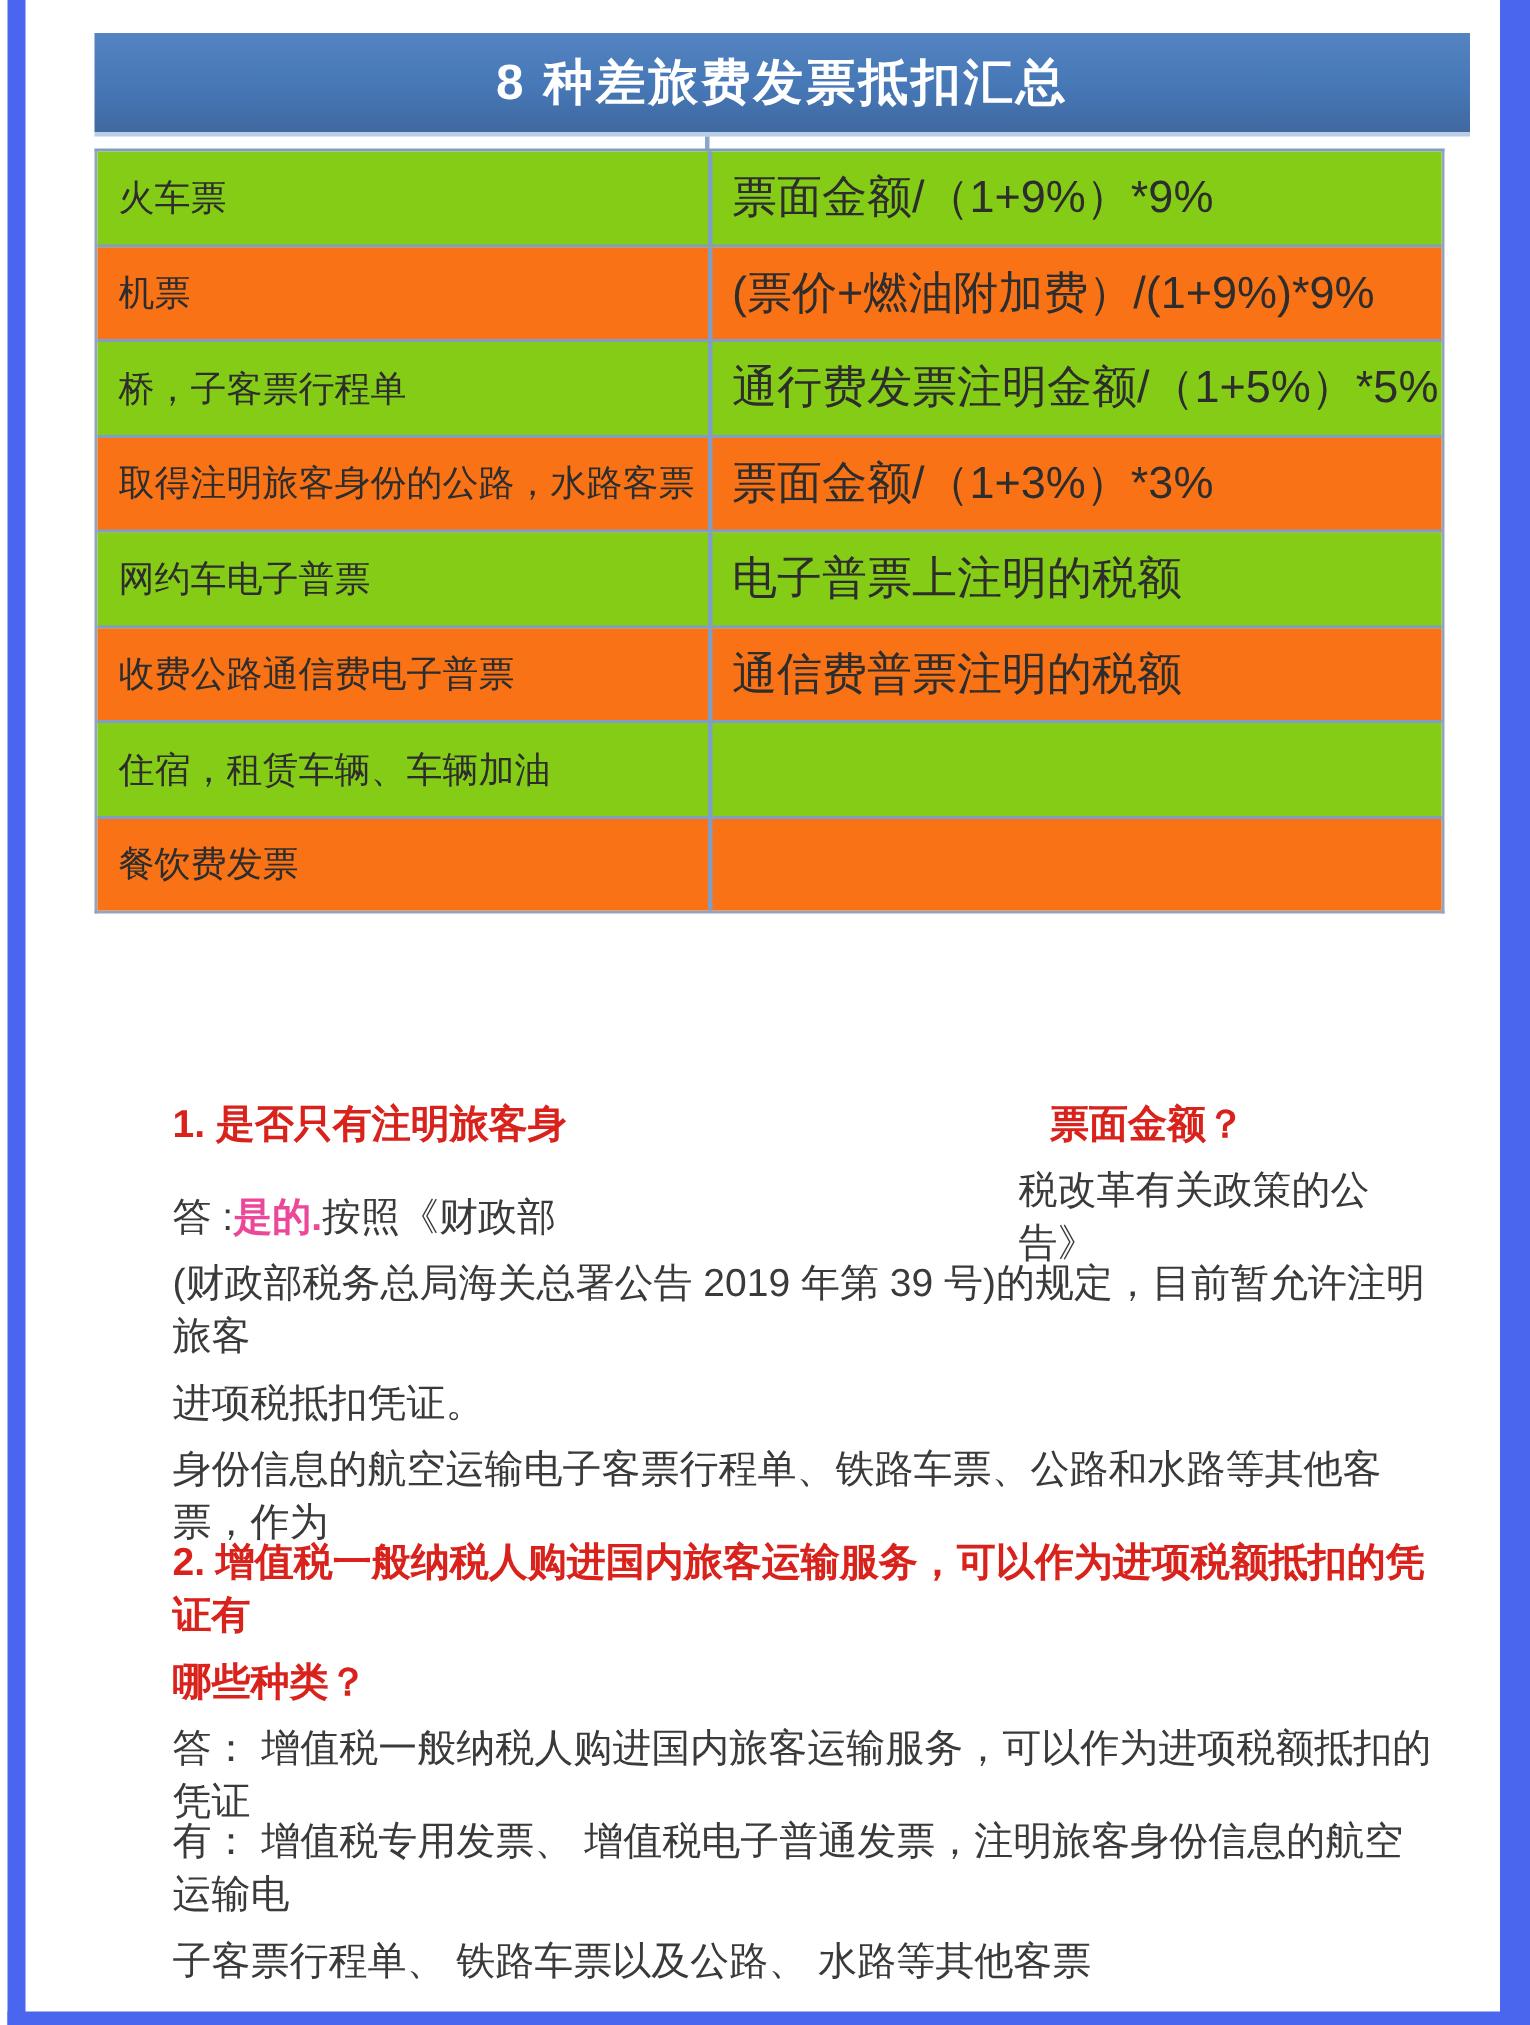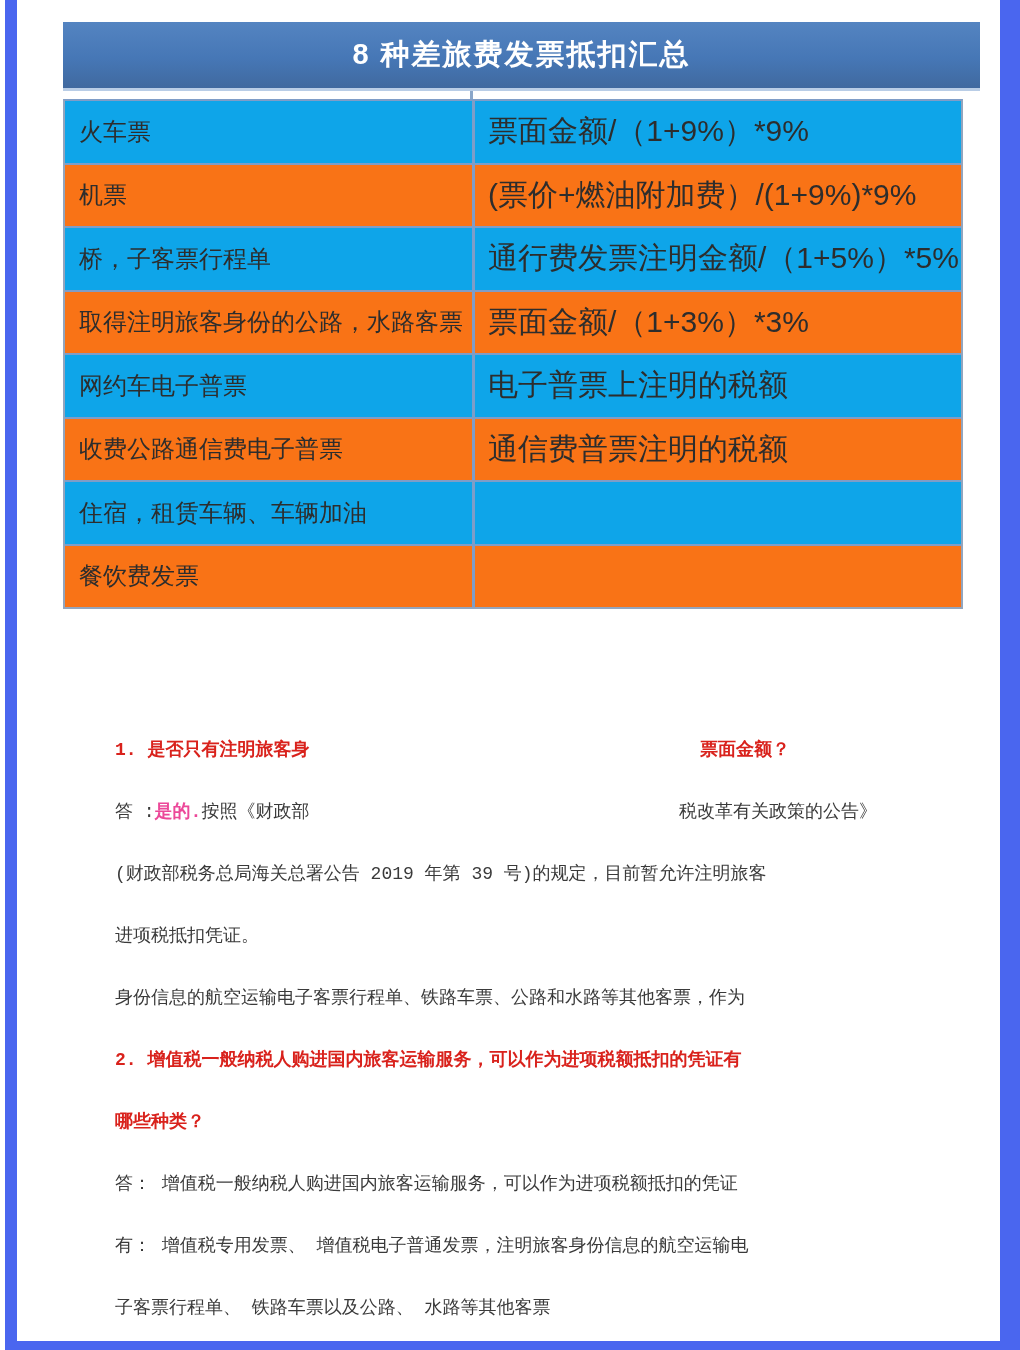--- a/index.html
+++ b/index.html
@@ -13,48 +13,48 @@
   
   .frame-left  { position: absolute; left: 5px;  top: 0; width: 12px; height: 1350px; background: #4a66ef; }
   .frame-right { position: absolute; left: 1000px; top: 0; width: 20px; height: 1350px; background: #4a66ef; }
   .frame-bottom{ position: absolute; left: 5px; bottom: 0; width: 1015px; height: 9px; background: #4a66ef; }
 
   
   .tbl-header {
     position: absolute; left: 63px; top: 22px; width: 917px; height: 66px;
     background: linear-gradient(180deg, #5484c1 0%, #4677b6 55%, #40699f 100%);
     display: flex; align-items: center; justify-content: center;
-    color: #ffffff; font-size: 29px; font-weight: 700; letter-spacing: 2px;
+    color: #ffffff; font-size: 33px; font-weight: 700; letter-spacing: 2px;
     border-bottom: 3px solid #b9cde6;
   }
   
   .gap-divider { position: absolute; left: 470px; top: 91px; width: 3px; height: 10px; background: #8aa6c9; }
 
   
   .tbl {
     position: absolute; left: 63px; top: 99px; width: 896px;
     border: 2px solid #93a5be; border-top: 2px solid #7f9dc7;
   }
   .row { display: flex; height: 61.5px; border-bottom: 2px solid #7f9dc7; background: #f97316; }
   .row:last-child { border-bottom: none; }
-  .row.alt { background: #0ea5e9; }
+  .row.alt { background: #84cc16; }
   .cell-l {
     width: 393px; padding-left: 14px; border-right: 3px solid #7f9dc7;
     display: flex; align-items: center;
     font-size: 24px; color: #2d2d2d;
   }
   .cell-r {
     flex: 1; padding-left: 13px;
     display: flex; align-items: center;
     font-size: 30px; color: #2d2d2d;
   }
 
   
   .qa { position: absolute; left: 115px; top: 718px; width: 845px; }
-  .line { position: relative; height: 62px; display: flex; align-items: center; font-size: 18px; color: #3a3a3a; font-family: Liberation Mono, monospace; }
+  .line { position: relative; height: 62px; display: flex; align-items: center; font-size: 26px; color: #3a3a3a; }
   .q { color: #d9221c; font-weight: 700; }
   .blue { color: #ec4899; font-weight: 700; }
   .right-frag { position: absolute; top: 0; height: 62px; display: flex; align-items: center; }
   .pos-q1 { left: 585px; }
   .pos-a1 { left: 564px; }
 </style>
 </head>
 <body>
 
 <div class="frame-left"></div>

